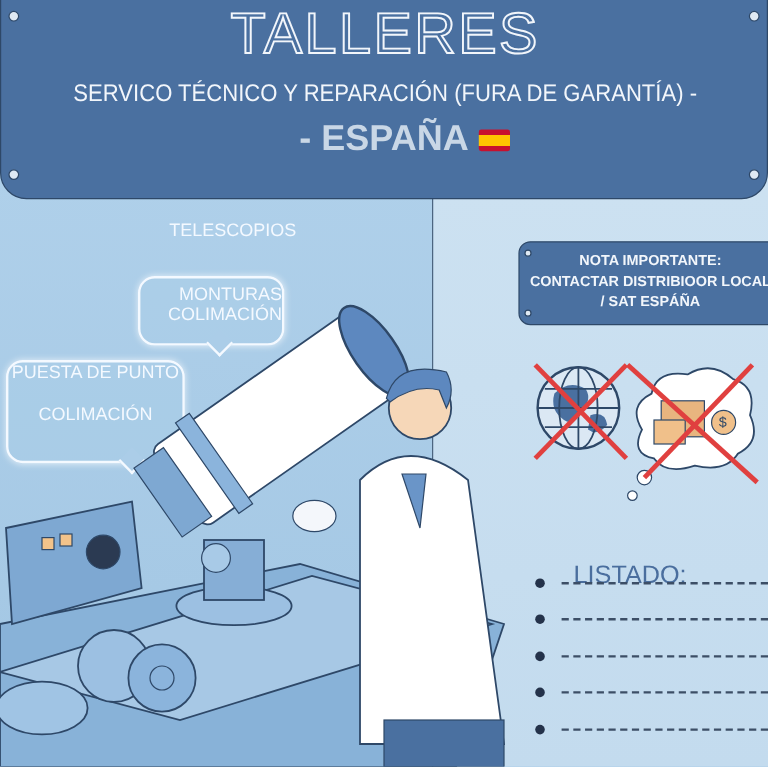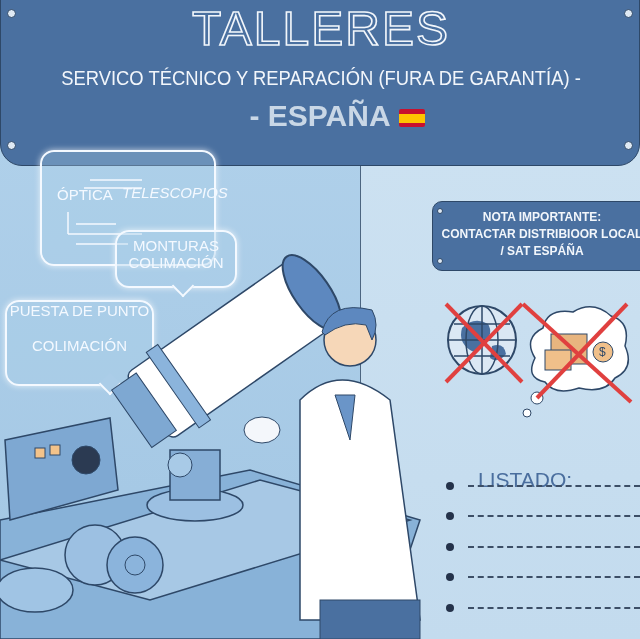--- a/index.html
+++ b/index.html
@@ -32,37 +32,24 @@
   <div class="banner">
     <span class="rivet" style="left:6px;top:18px"></span>
     <span class="rivet" style="left:6px;top:150px"></span>
     <span class="rivet" style="right:6px;top:18px"></span>
     <span class="rivet" style="right:6px;top:150px"></span>
     <div class="title">TALLERES</div>
     <div class="subtitle">SERVICO TÉCNICO Y REPARACIÓN (FURA DE GARANTÍA) -</div>
     <div class="country"><span>- ESPAÑA</span><span class="flag"></span></div>
   </div>
 
-  <div class="bubble" style="left:40px;top:150px;width:172px;height:112px;border-radius:14px;">
-    <span style="position:absolute;left:15px;top:34px;">ÓPTICA</span>
-    <svg width="80" height="80" style="left:20px;top:20px">
-      <g stroke="#f4f9ff" stroke-width="1.5" fill="none">
-        <line x1="28" y1="8" x2="80" y2="8"></line>
-        <line x1="22" y1="16" x2="98" y2="16"></line>
-        <line x1="6" y1="40" x2="6" y2="62"></line>
-        <line x1="6" y1="62" x2="82" y2="62"></line>
-        <line x1="14" y1="52" x2="54" y2="52"></line>
-        <line x1="14" y1="72" x2="66" y2="72"></line>
-      </g>
-    </svg>
-  </div>
-  <div class="bubble" style="left:112px;top:172px;width:112px;height:46px;border:none;box-shadow:none;background:transparent;font-style:italic;">
+  <div class="bubble" style="left:131px;top:172px;width:112px;height:46px;border:none;box-shadow:none;background:transparent;">
     <span style="position:absolute;left:10px;top:12px;">TELESCOPIOS</span>
   </div>
-  <div class="bubble" style="left:115px;top:230px;width:118px;height:54px;">
+  <div class="bubble" style="left:115px;top:230px;width:118px;height:54px;text-align:right;">
     <div style="margin-top:5px;">MONTURAS</div>
     <div>COLIMACIÓN</div>
     <span class="tail" style="left:58px;top:46px;"></span>
   </div>
 
   <div class="bubble" style="left:5px;top:300px;width:145px;height:82px;">
     <div>PUESTA DE PUNTO</div>
     <div style="margin-top:18px;">COLIMACIÓN</div>
     <span class="tail" style="left:95px;top:74px;"></span>
   </div>

